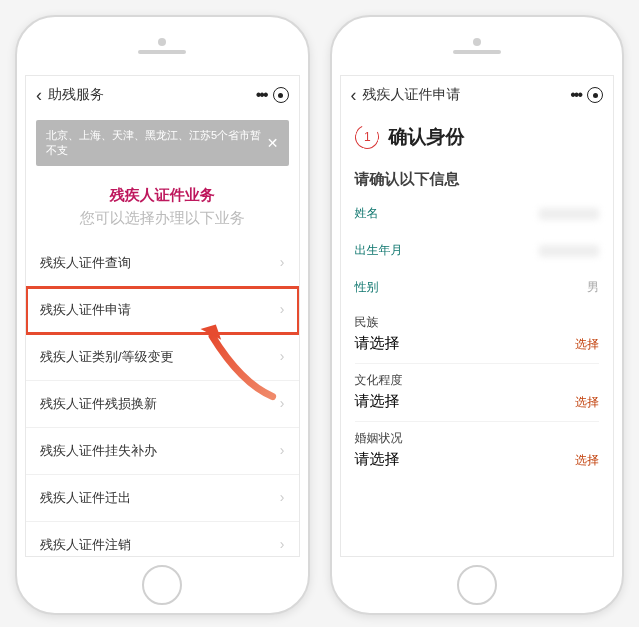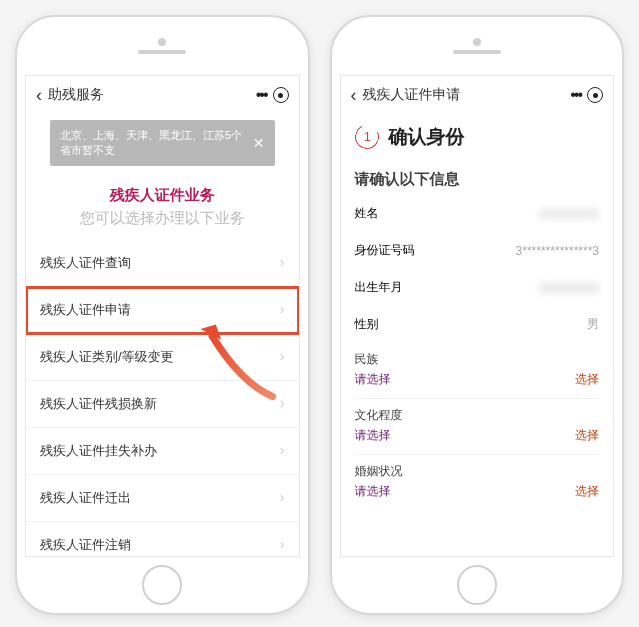--- a/index.html
+++ b/index.html
@@ -76,21 +76,21 @@
     .nav-target::after {
       content: "";
       width: 5px; height: 5px;
       background: #222;
       border-radius: 50%;
     }
     
     .content { flex: 1; overflow-y: auto; }
     
     .banner {
-      margin: 6px 24px;
+      margin: 6px 10px;
       background: #b8b8b8;
       color: #fff;
       font-size: 11px;
       padding: 8px 10px;
       display: flex;
       align-items: center;
       justify-content: space-between;
       border-radius: 2px;
     }
     .banner-close { font-size: 14px; }
@@ -154,38 +154,38 @@
       color: #404040;
       padding: 12px 14px 6px;
     }
     .info-row {
       padding: 10px 14px;
       display: flex;
       align-items: center;
       justify-content: space-between;
       font-size: 12px;
     }
-    .info-label { color: #000000; font-family: Liberation Serif, serif; }
+    .info-label { color: #0f766e; font-family: Liberation Serif, serif; }
     .info-value { color: #aaa; }
     .info-value.blur {
       filter: blur(3px);
       background: #eee;
       color: transparent;
       width: 60px; height: 12px;
       border-radius: 2px;
     }
     
     .supp-row {
       padding: 8px 14px 10px;
       display: flex;
       justify-content: space-between;
       align-items: flex-end;
     }
     .supp-left .lab { font-size: 12px; color: #444; }
-    .supp-left .ph { font-size: 12px; color: #701a75; margin-top: 3px; }
+    .supp-left .ph { font-size: 15px; color: #000000; margin-top: 3px; }
     .supp-action { font-size: 12px; color: #c2410c; }
     .supp-sep { height: 1px; background: #f2f2f2; margin: 0 14px; }
   </style>
 </head>
 <body>
 
 <div class="phone">
   <div class="phone-top">
     <div class="camera"></div>
     <div class="speaker"></div>
@@ -283,24 +283,20 @@
         <div class="step-title">确认身份</div>
       </div>
 
       <div class="block-title">请确认以下信息</div>
 
       <div class="info-row">
         <span class="info-label">姓名</span>
         <span class="info-value blur"></span>
       </div>
       <div class="info-row">
-        <span class="info-label">身份证号码</span>
-        <span class="info-value">3***************3</span>
-      </div>
-      <div class="info-row">
         <span class="info-label">出生年月</span>
         <span class="info-value blur"></span>
       </div>
       <div class="info-row">
         <span class="info-label">性别</span>
         <span class="info-value">男</span>
       </div>
 
 
       <div class="supp-row">

